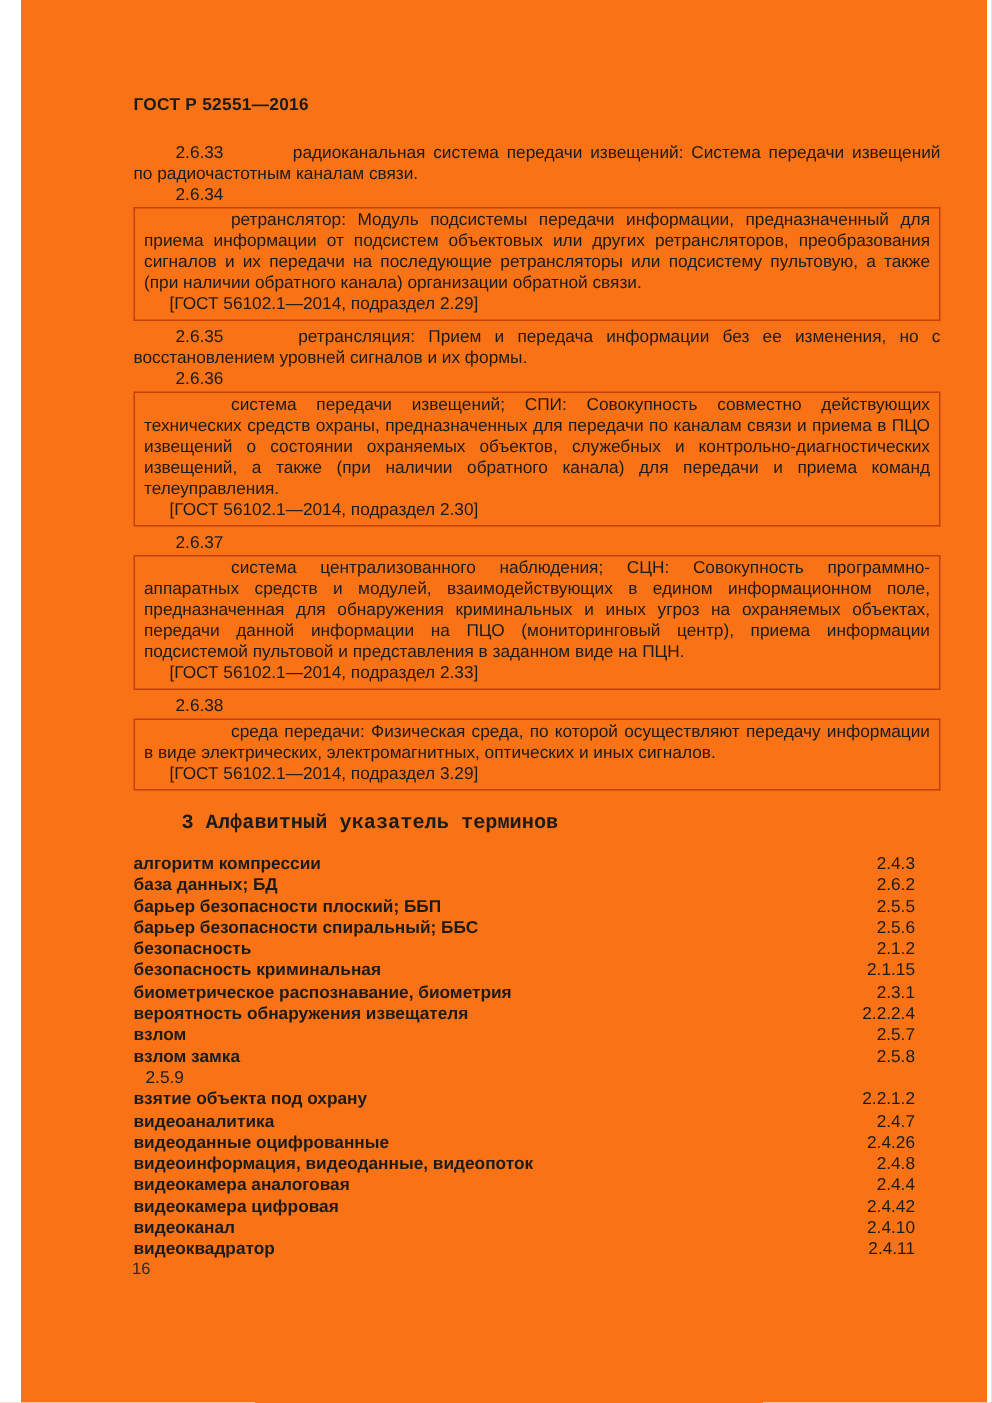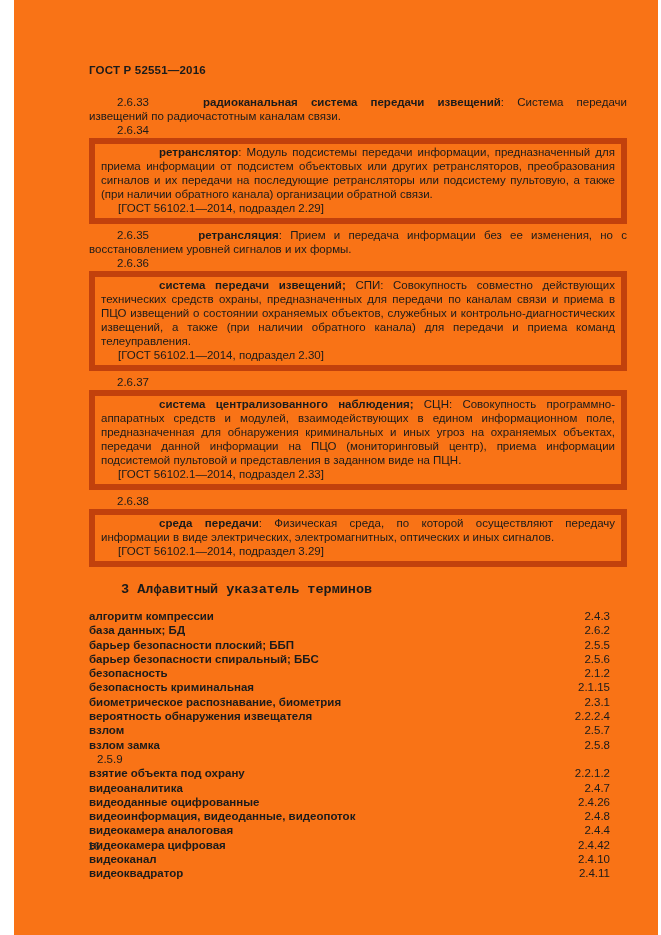--- a/index.html
+++ b/index.html
@@ -31,35 +31,35 @@
     margin: 0;
     text-indent: 28px;
     text-align: justify;
   }
   .num-line {
     margin: 0;
     text-indent: 28px;
     text-align: left;
   }
   .def-box {
-    border: 6px solid #c2410c;
+    border: 1px solid #c2410c;
     padding: 1px 6px 3px 6px;
     margin: 1px 0 4px 0;
   }
   .box-text {
     margin: 0;
     text-indent: 17px;
     text-align: justify;
   }
   .box-source {
     margin: 0;
     text-indent: 17px;
     text-align: left;
   }
-  b.term { font-weight: bold; padding-left: 41px; }
+  b.term { font-weight: normal; padding-left: 41px; }
   .index-heading {
     margin: 14px 0 11px 0;
     font-size: 13.5px;
     font-weight: bold;
     text-indent: 32px;
     line-height: 17px;
     font-family: Liberation Mono, monospace;
   }
   .index-list { width: 521px; }
   .index-row {

